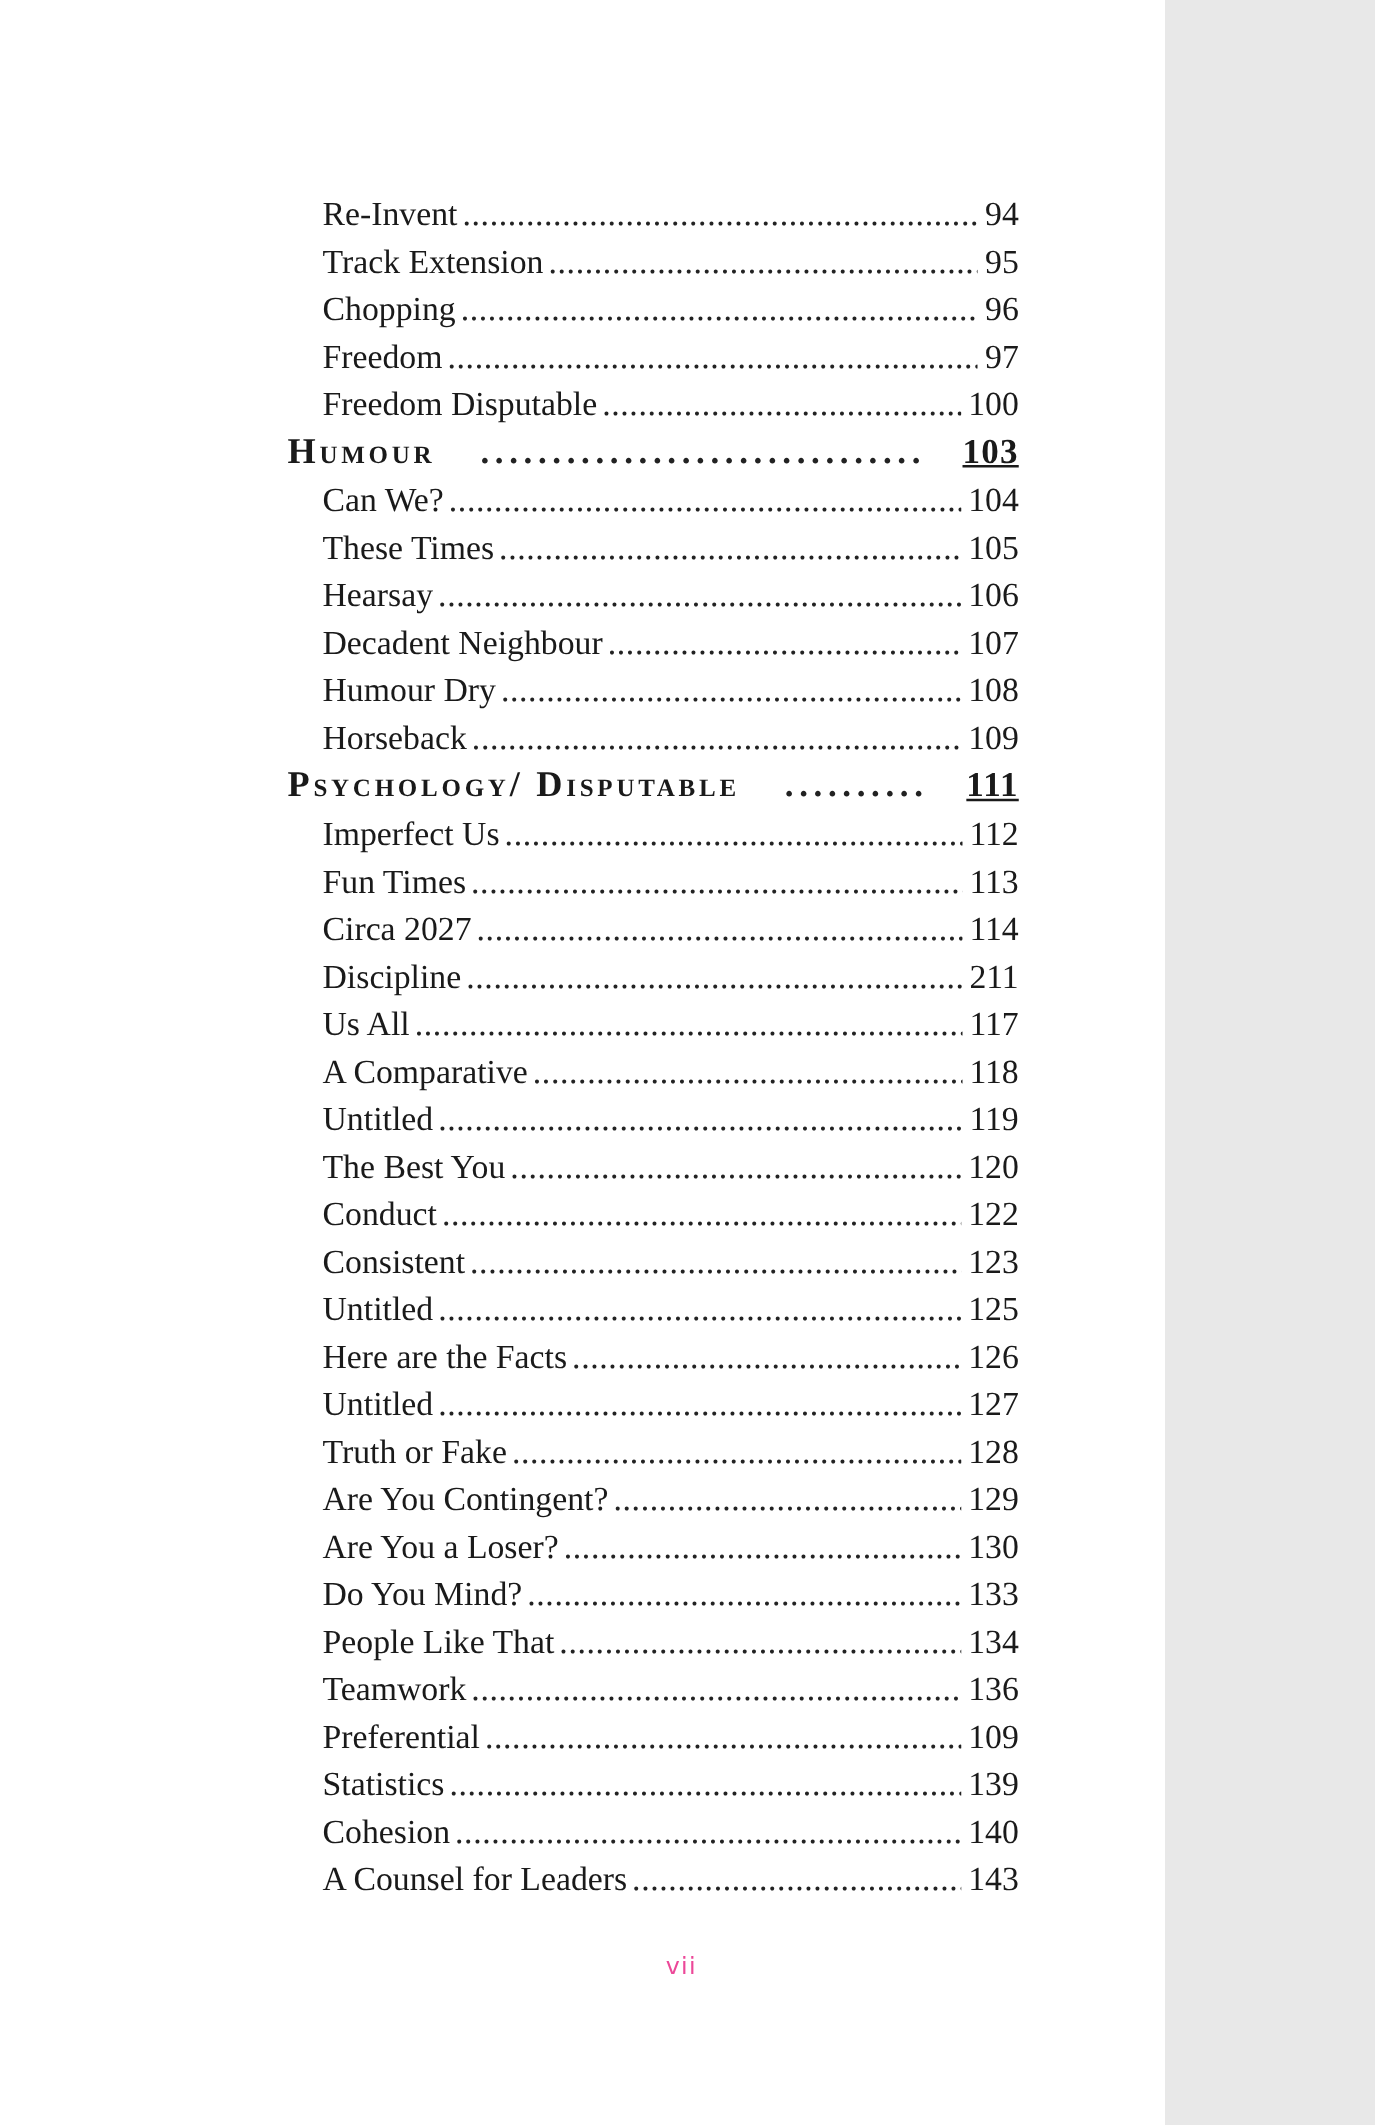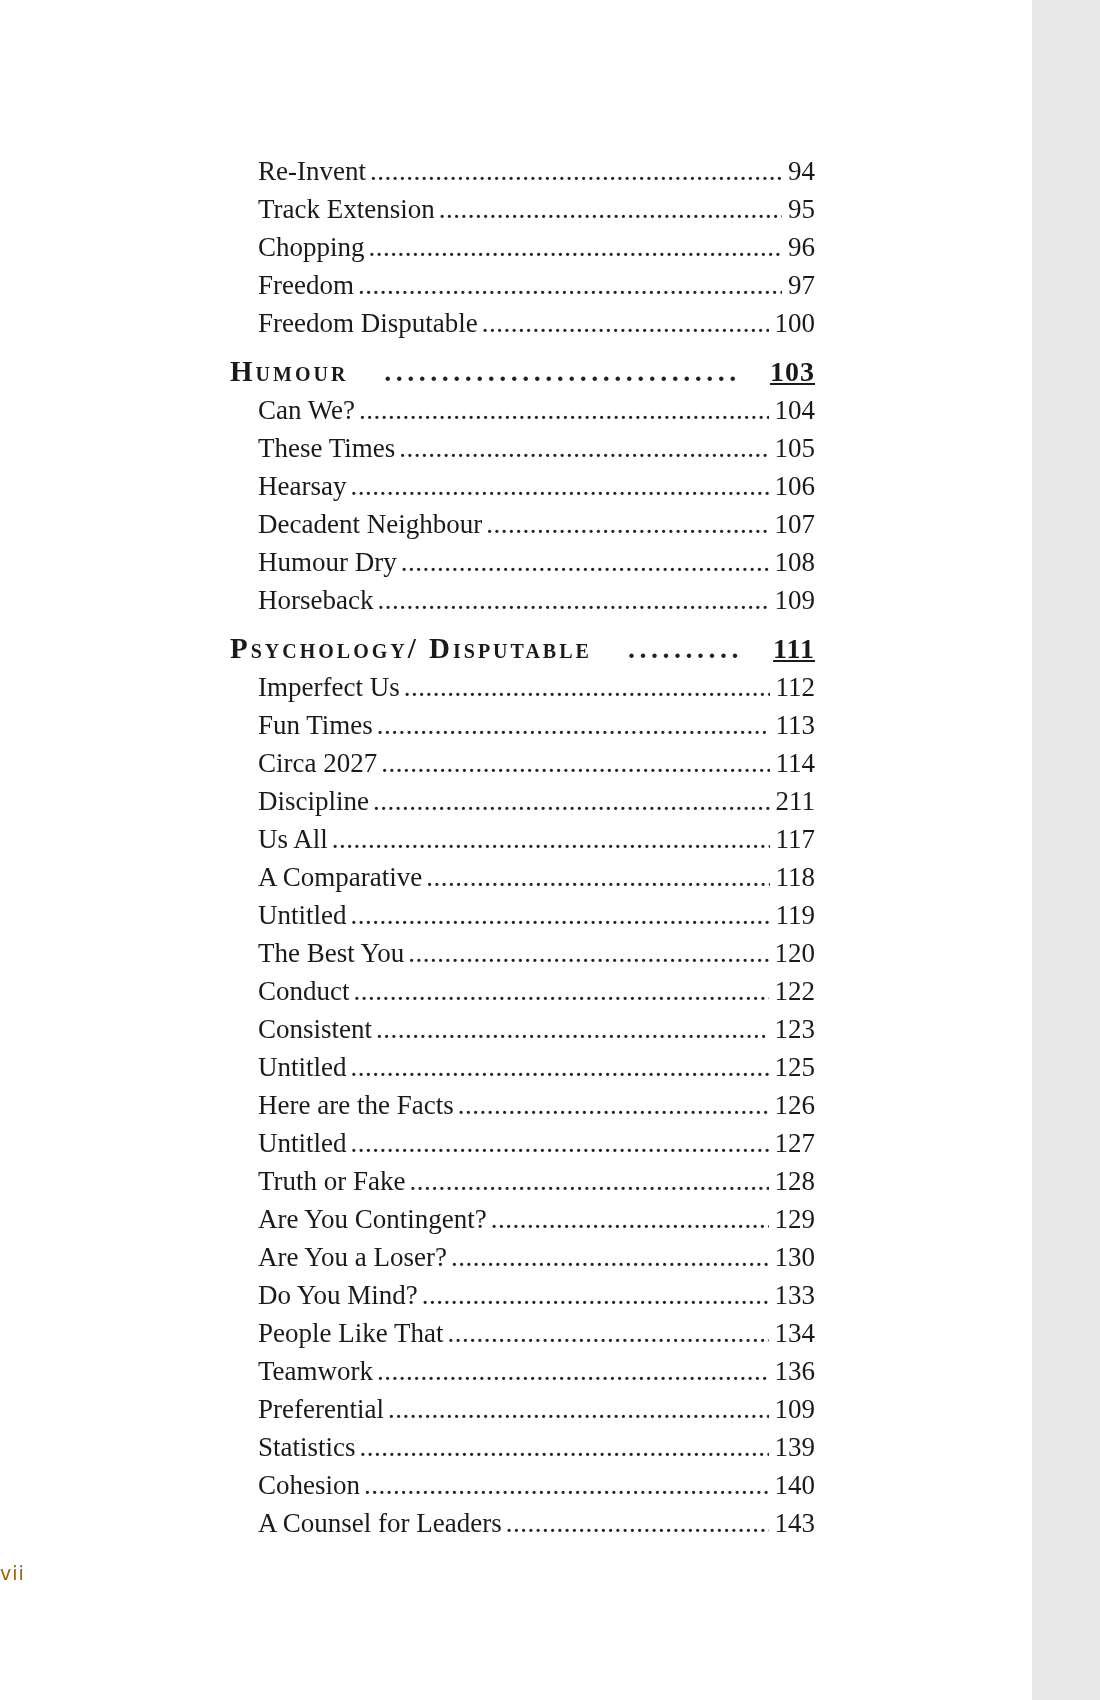--- a/index.html
+++ b/index.html
@@ -2,21 +2,21 @@
 <html><head>
 <meta charset="utf-8">
 <style>
   html, body {
     margin: 0;
     padding: 0;
     background: #e8e8e8;
   }
   .page {
     position: relative;
-    width: 1032px;
+    width: 932px;
     height: 1700px;
     background: #ffffff;
     overflow: hidden;
     font-family: "Liberation Serif", "DejaVu Serif", serif;
     color: #1a1a1a;
   }
   .toc {
     position: absolute;
     top: 152px;
     left: 230px;
@@ -26,21 +26,20 @@
     display: flex;
     align-items: baseline;
     line-height: 38px;
     font-size: 27px;
     white-space: nowrap;
   }
   .row.entry {
     padding-left: 28px;
   }
   .row.heading {
-    margin-top: 10px;
     gap: 28px;
   }
   .title {
     flex: 0 0 auto;
     padding-right: 4px;
   }
   .row.heading .title {
     font-weight: bold;
     font-variant: small-caps;
     letter-spacing: 3px;
@@ -68,25 +67,25 @@
     font-weight: bold;
     font-size: 28px;
     letter-spacing: 1px;
     text-decoration: underline;
   }
   .folio {
     position: absolute;
     top: 1562px;
     left: 0;
     width: 1090px;
-    text-align: left;
+    text-align: center;
     font-family: "DejaVu Sans", "Liberation Sans", sans-serif;
     font-size: 19px;
     letter-spacing: 1px;
-    color: #a16207;
+    color: #ec4899;
   }
 </style>
 </head>
 <body>
 
 <div class="page">
   <div class="toc" id="toc-list">
       <div class="row entry">
         <span class="title">Re-Invent</span>
         <span class="leader">............................................................................................................................................................................................................................................................................................................</span>

